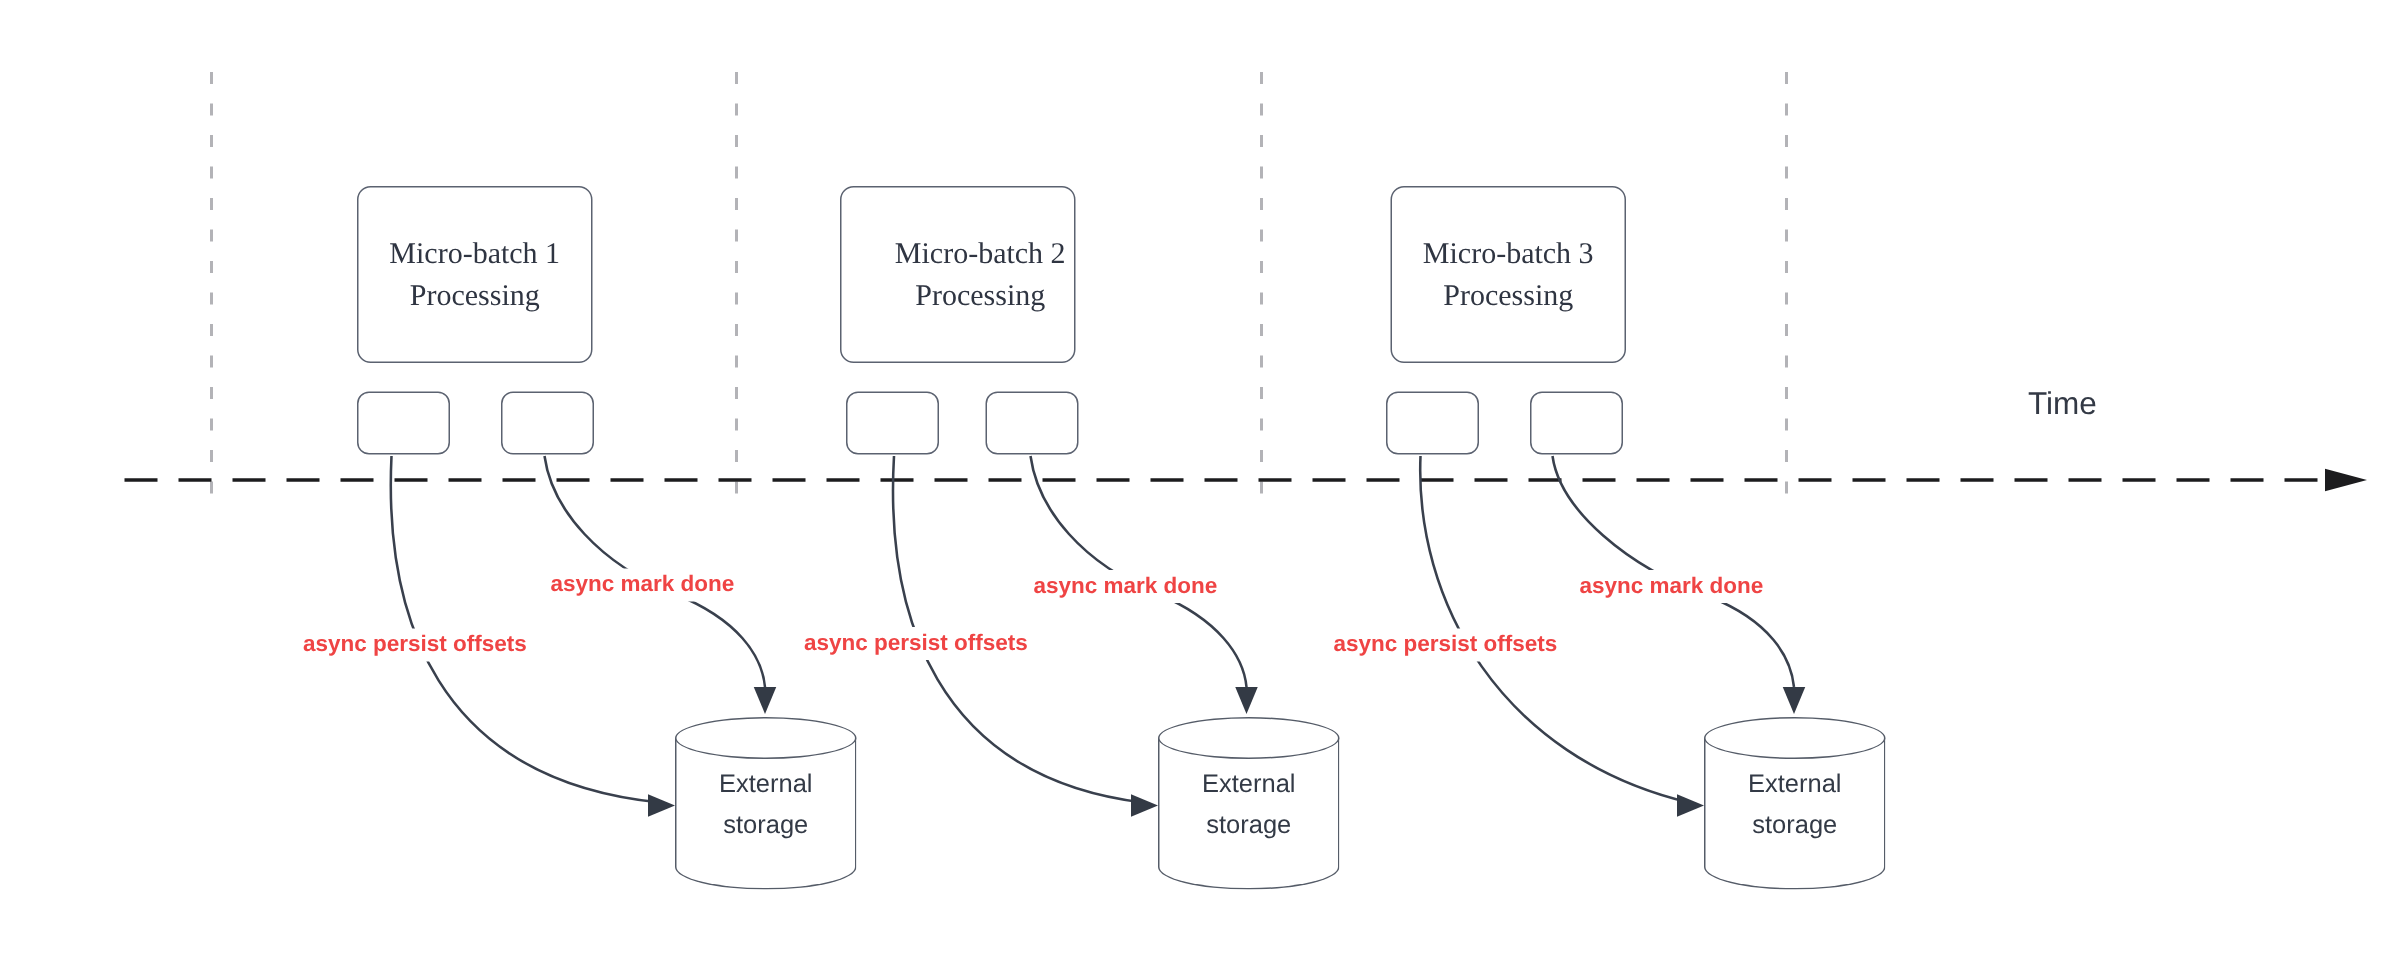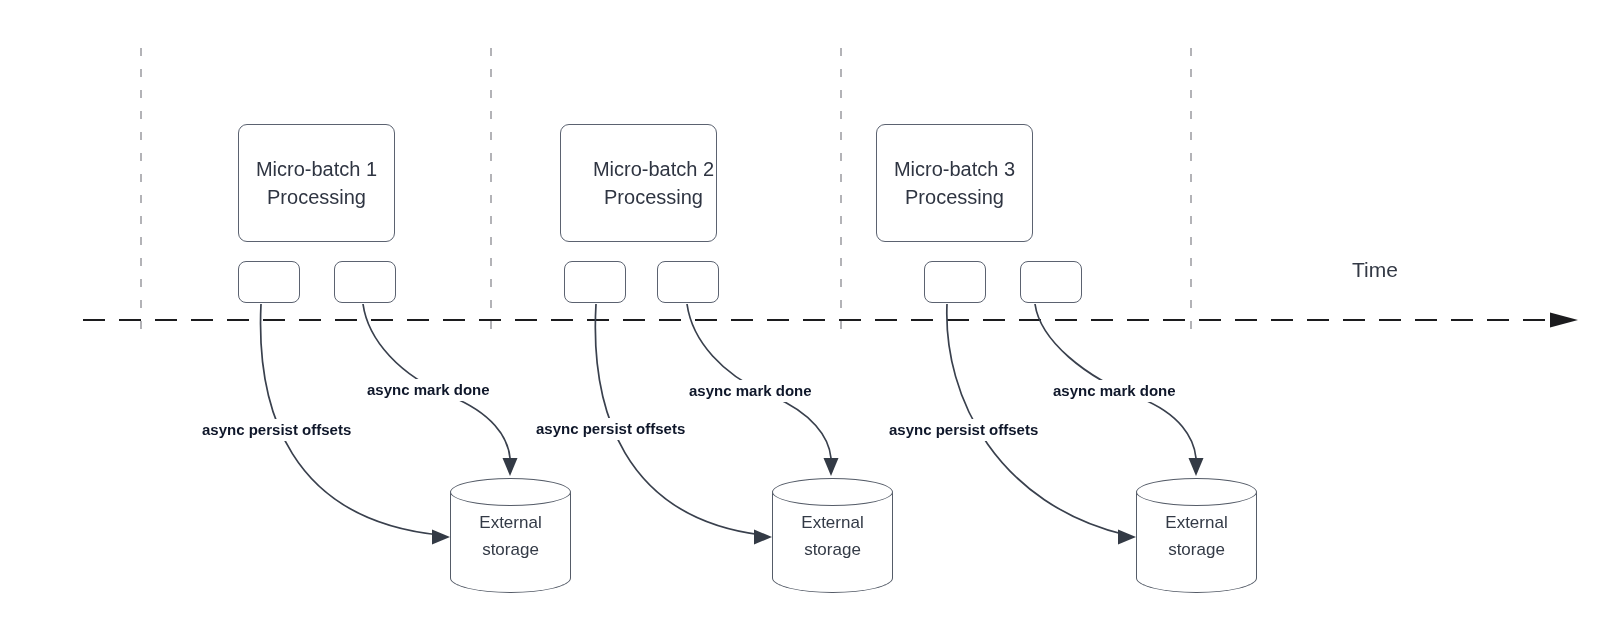--- a/index.html
+++ b/index.html
@@ -34,20 +34,21 @@
     display: flex;
     align-items: center;
     justify-content: center;
   }
   .proc-box .box-text {
     text-align: center;
     font-size: 20px;
     line-height: 28px;
     color: #2f3542;
     white-space: pre-line;
+    font-family: Liberation Serif, serif;
   }
   .sub-box {
     position: absolute;
     top: 261px;
     width: 62px;
     height: 42px;
     box-sizing: border-box;
     border: 1.6px solid #5b6270;
     border-radius: 8px;
     background: #ffffff;
@@ -90,21 +91,21 @@
     font-size: 17px;
     line-height: 27px;
     color: #333a46;
     white-space: pre-line;
   }
   .flow-label {
     position: absolute;
     font-size: 15px;
     font-weight: bold;
     line-height: 20px;
-    color: #0f172a;
+    color: #ef4444;
     background: #ffffff;
     padding: 1px 3px;
     white-space: nowrap;
   }
   .time-label {
     position: absolute;
     left: 1352px;
     top: 258px;
     width: 70px;
     font-size: 21px;
@@ -167,21 +168,21 @@
   <div class="sub-box" style="left:657px;"></div>
   <div class="flow-label" style="left:533px;top:418px;">async persist offsets</div>
   <div class="flow-label" style="left:686px;top:380px;">async mark done</div>
   <div class="cylinder" style="left:772px;">
     <div class="cyl-body"></div>
     <div class="cyl-top"></div>
     <div class="cyl-label">External
 storage</div>
   </div>
 
-  <div class="proc-box" style="left:876px;">
+  <div class="proc-box" style="left:927px;">
     <span class="box-text">Micro-batch 3
 Processing</span>
   </div>
   <div class="sub-box" style="left:924px;"></div>
   <div class="sub-box" style="left:1020px;"></div>
   <div class="flow-label" style="left:886px;top:419px;">async persist offsets</div>
   <div class="flow-label" style="left:1050px;top:380px;">async mark done</div>
   <div class="cylinder" style="left:1136px;">
     <div class="cyl-body"></div>
     <div class="cyl-top"></div>

